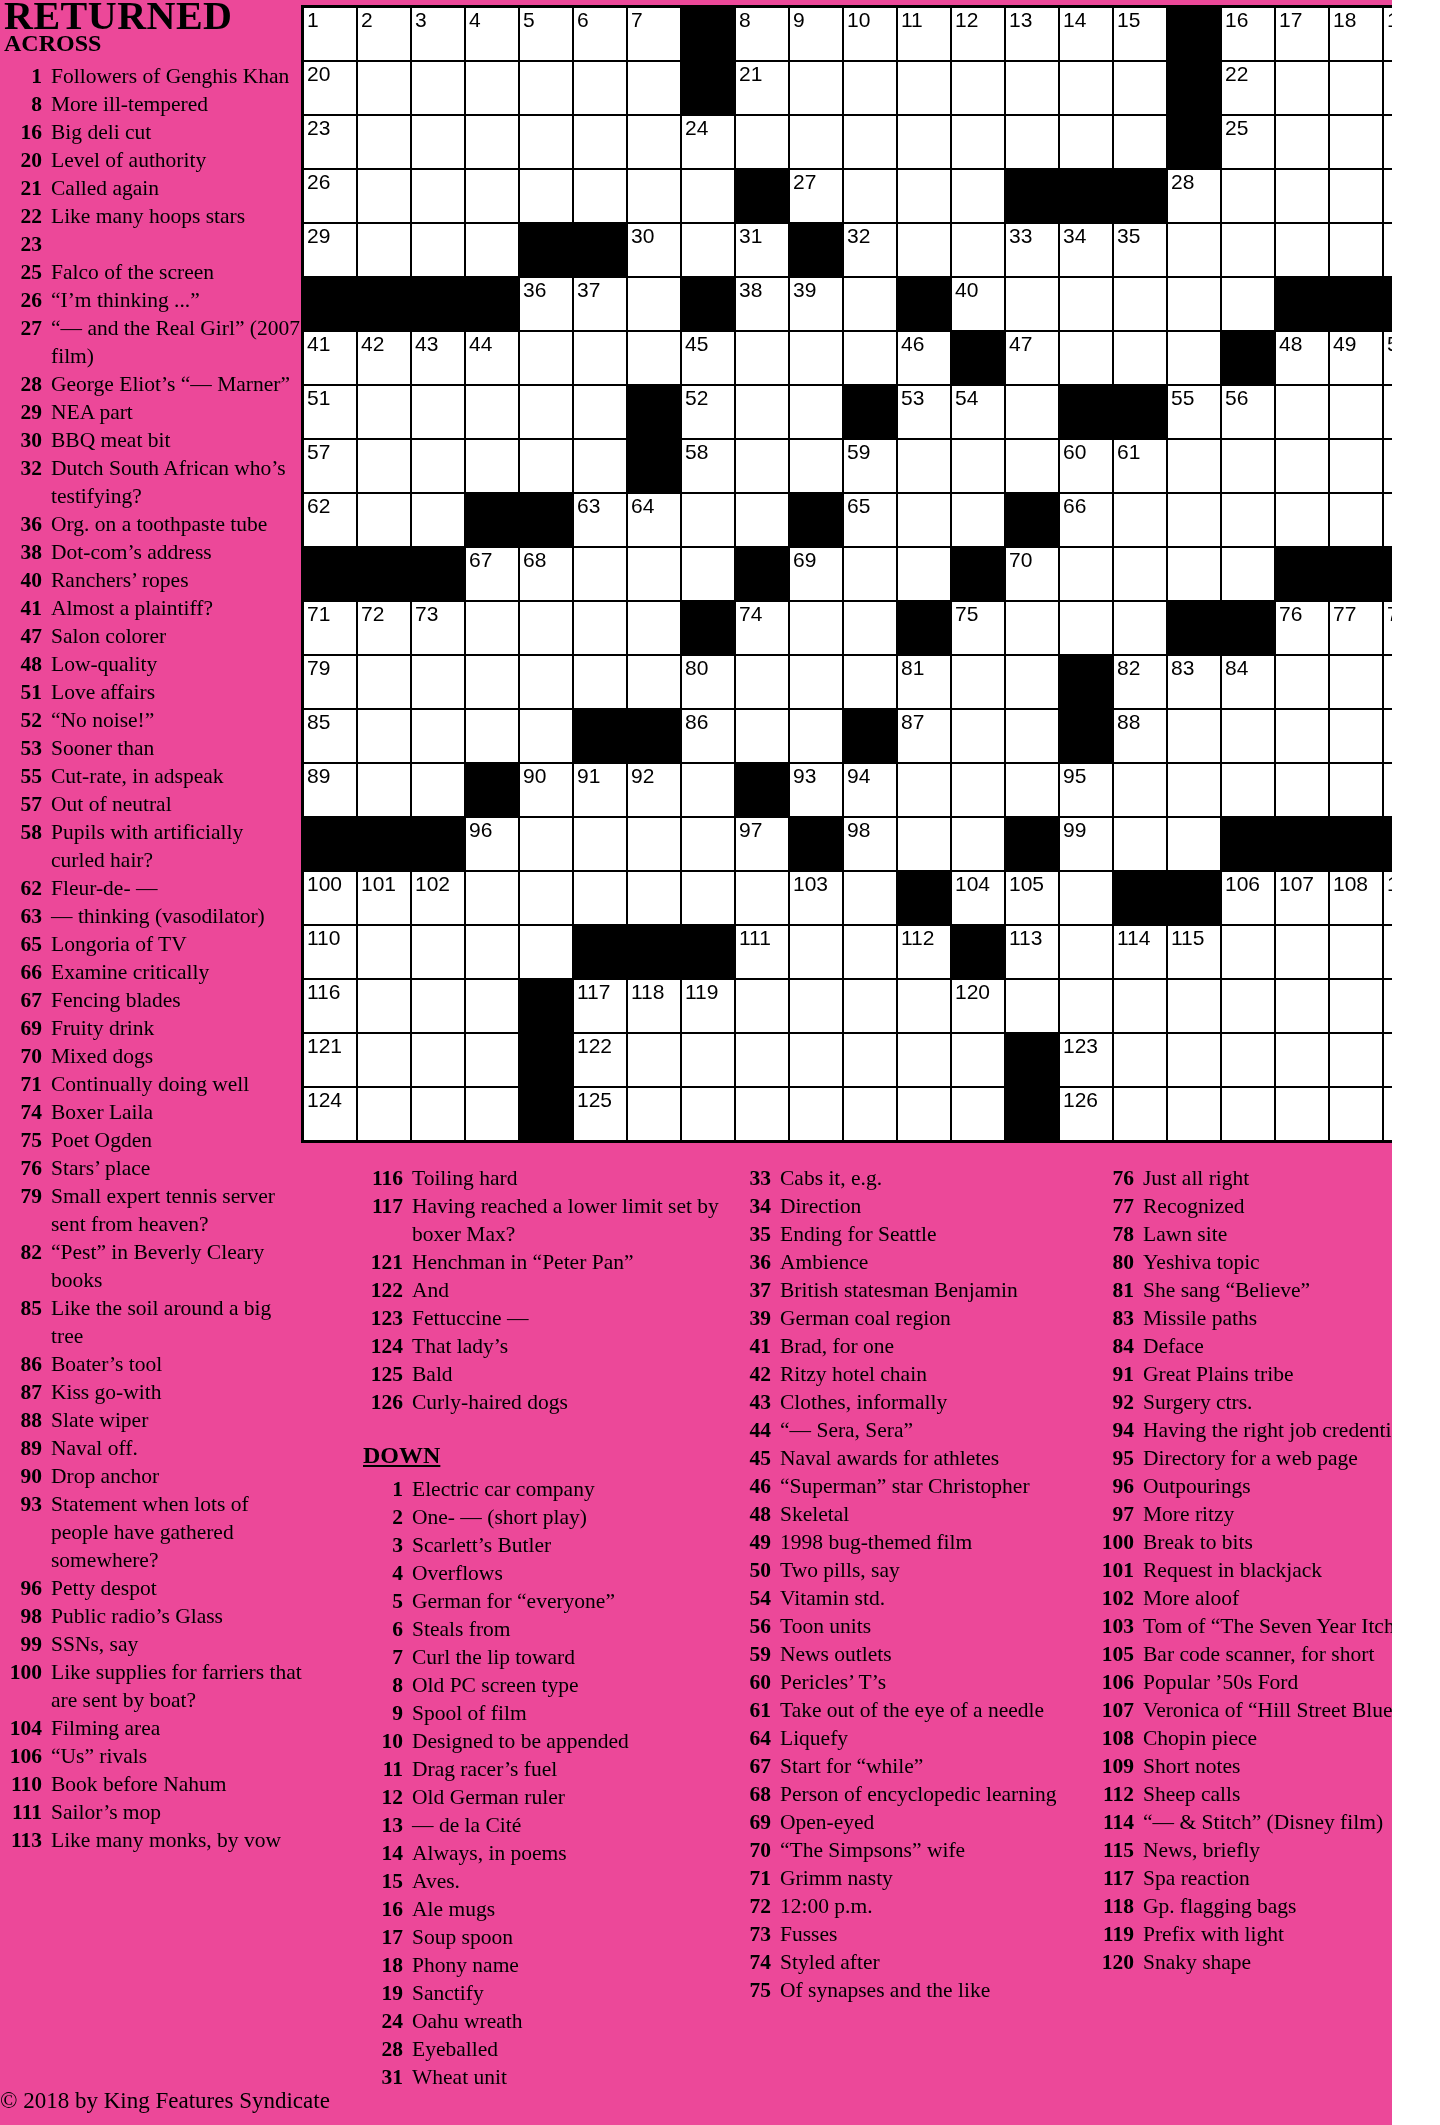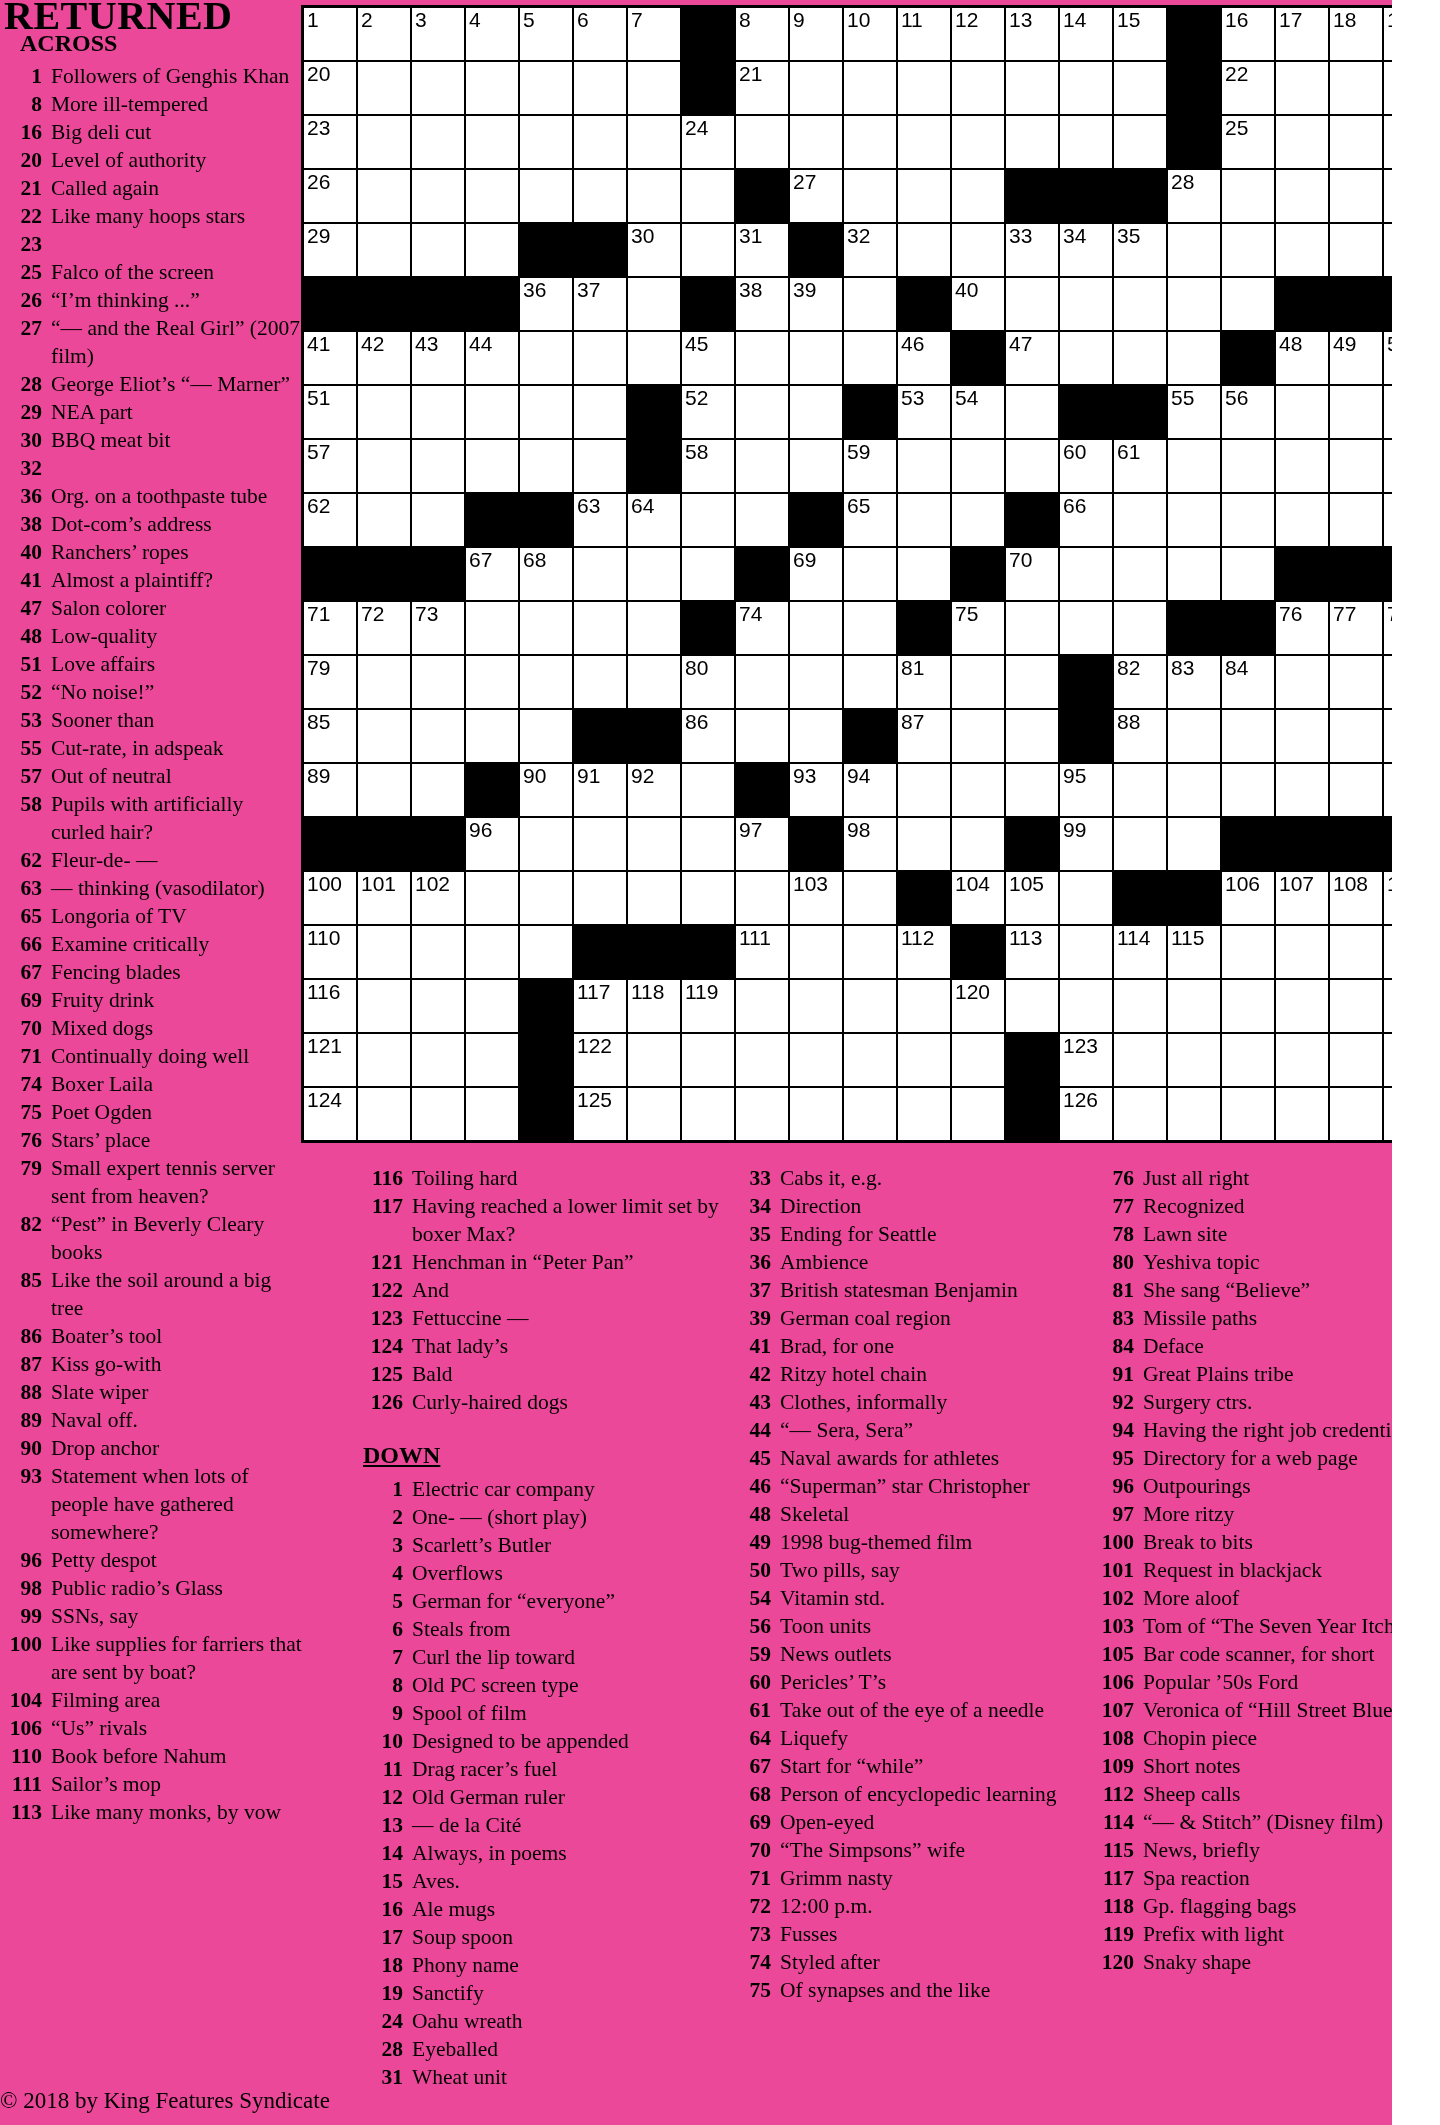--- a/index.html
+++ b/index.html
@@ -1,20 +1,20 @@
 <!DOCTYPE html>
 <html><head>
 <meta charset="utf-8">
 <style>
   html,body { margin:0; padding:0; background:#fff; }
   body { width:1440px; height:2125px; font-family:"Liberation Serif", serif; color:#000; }
   .page { position:relative; width:1392px; height:2125px; overflow:hidden; background:#ec4899; }
 
   #title { position:absolute; left:4px; top:-8px; margin:0; font-size:40px; font-weight:bold; letter-spacing:0.5px; }
-  #across-h { position:absolute; left:20px; top:30px; margin:0; font-size:24px; font-weight:bold; }
+  #across-h { position:absolute; left:4px; top:30px; margin:0; font-size:24px; font-weight:bold; }
 
   .cluelist .clue { display:flex; font-size:21.5px; line-height:28px; }
   .cluelist .num { flex:0 0 42px; text-align:right; font-weight:bold; padding-right:9px; white-space:nowrap; }
   .cluelist .txt { flex:1; }
 
   #left-col { position:absolute; left:0; top:62px; width:302px; }
 
   #grid { position:absolute; left:301px; top:5px; display:grid;
           grid-template-columns:repeat(21,54px); grid-auto-rows:54px;
           border:2px solid #000; background:#fff; }
@@ -89,20 +89,21 @@
       <div class="clue">
         <span class="num">29</span>
         <span class="txt">NEA part</span>
       </div>
       <div class="clue">
         <span class="num">30</span>
         <span class="txt">BBQ meat bit</span>
       </div>
       <div class="clue">
         <span class="num">32</span>
+        <span class="txt">Dutch South African who’s testifying?</span>
       </div>
       <div class="clue">
         <span class="num">36</span>
         <span class="txt">Org. on a toothpaste tube</span>
       </div>
       <div class="clue">
         <span class="num">38</span>
         <span class="txt">Dot-com’s address</span>
       </div>
       <div class="clue">

